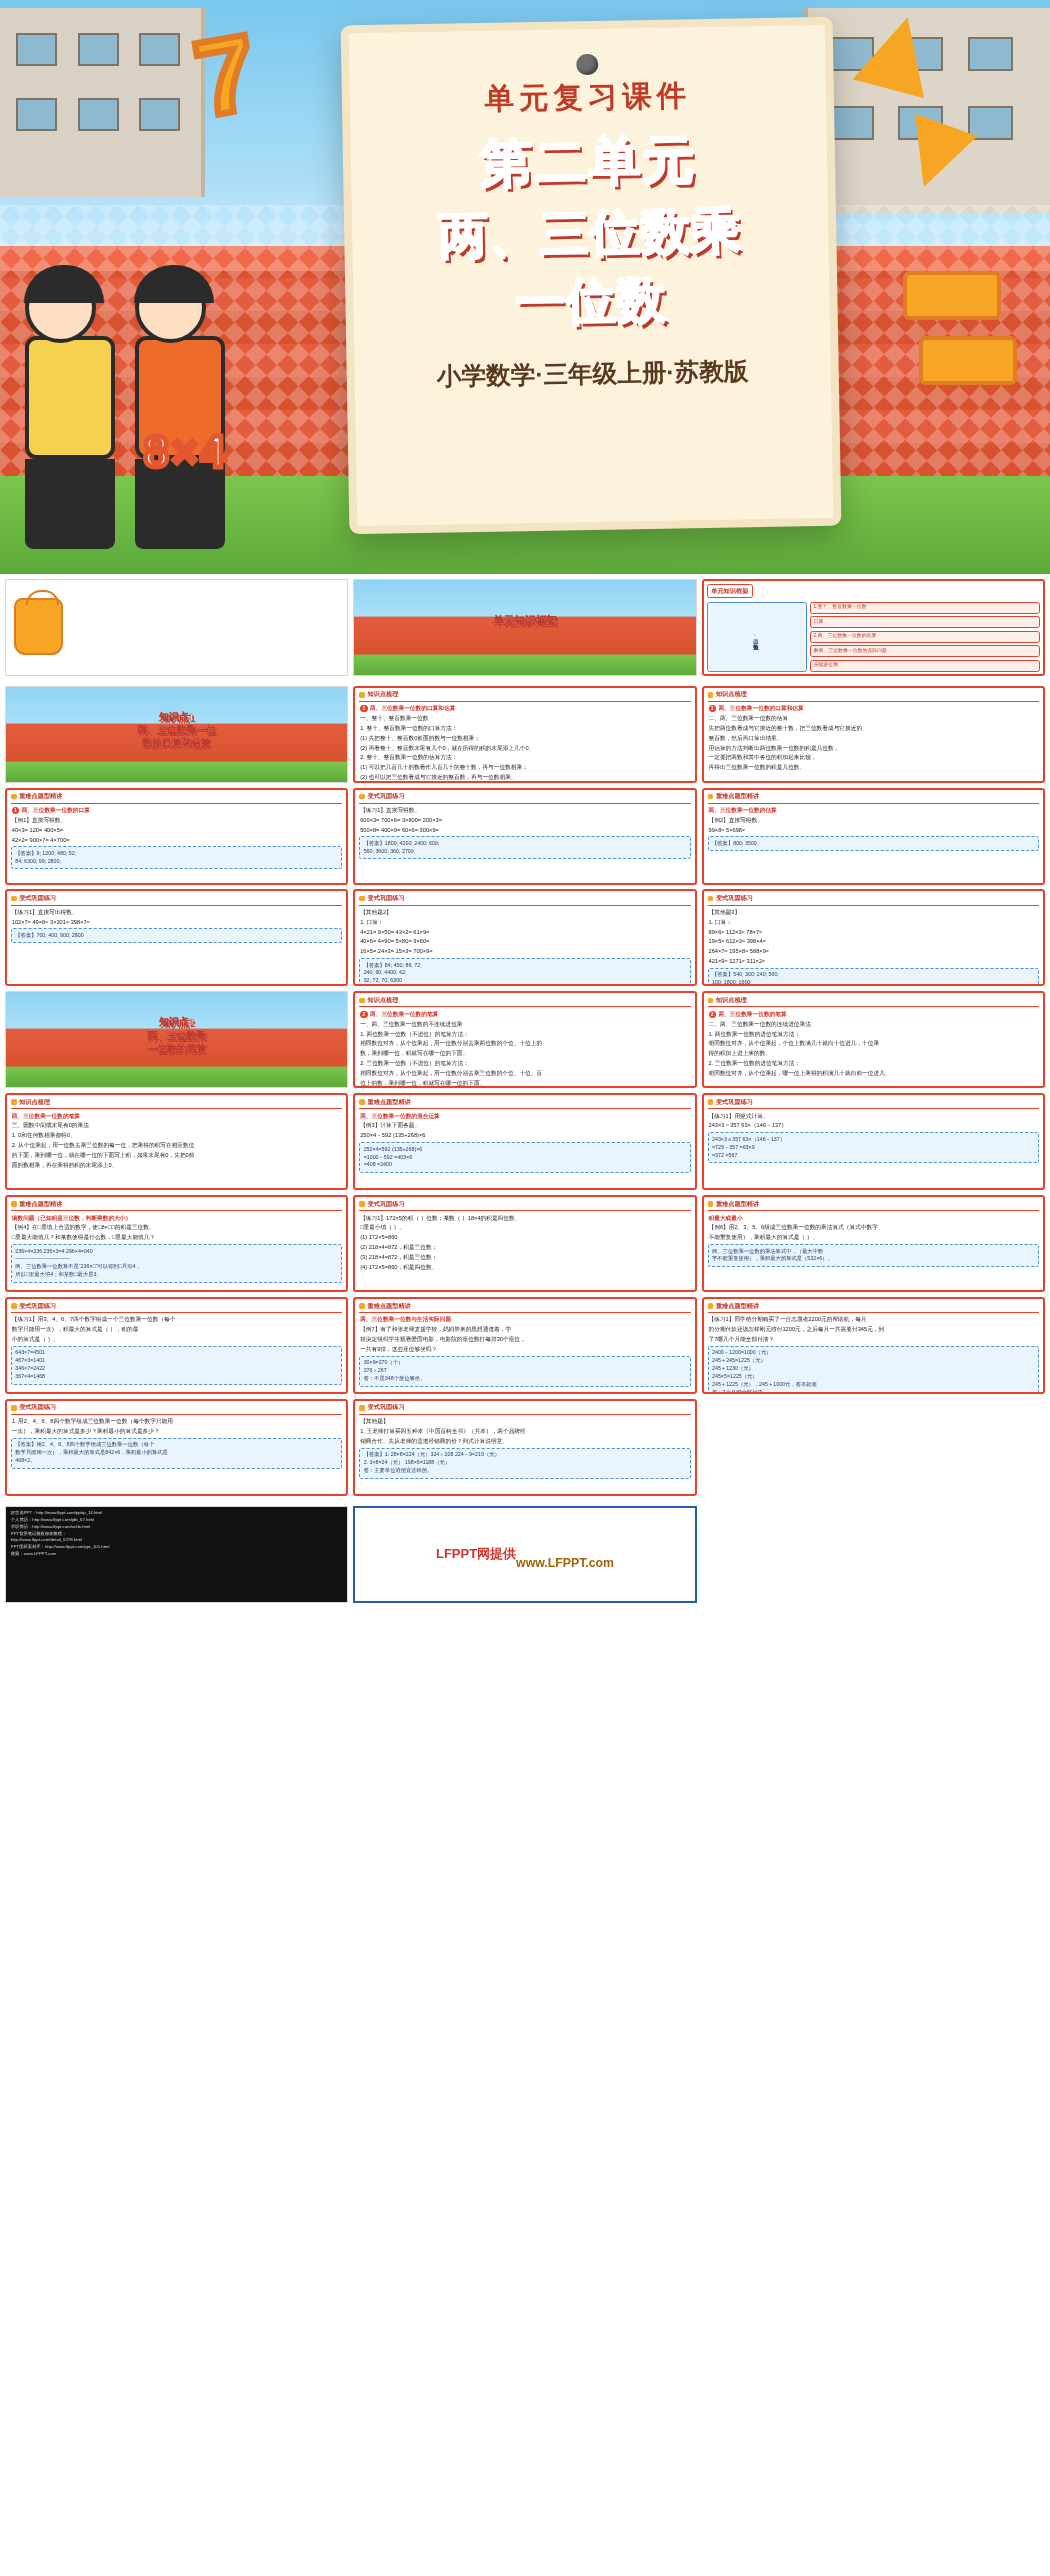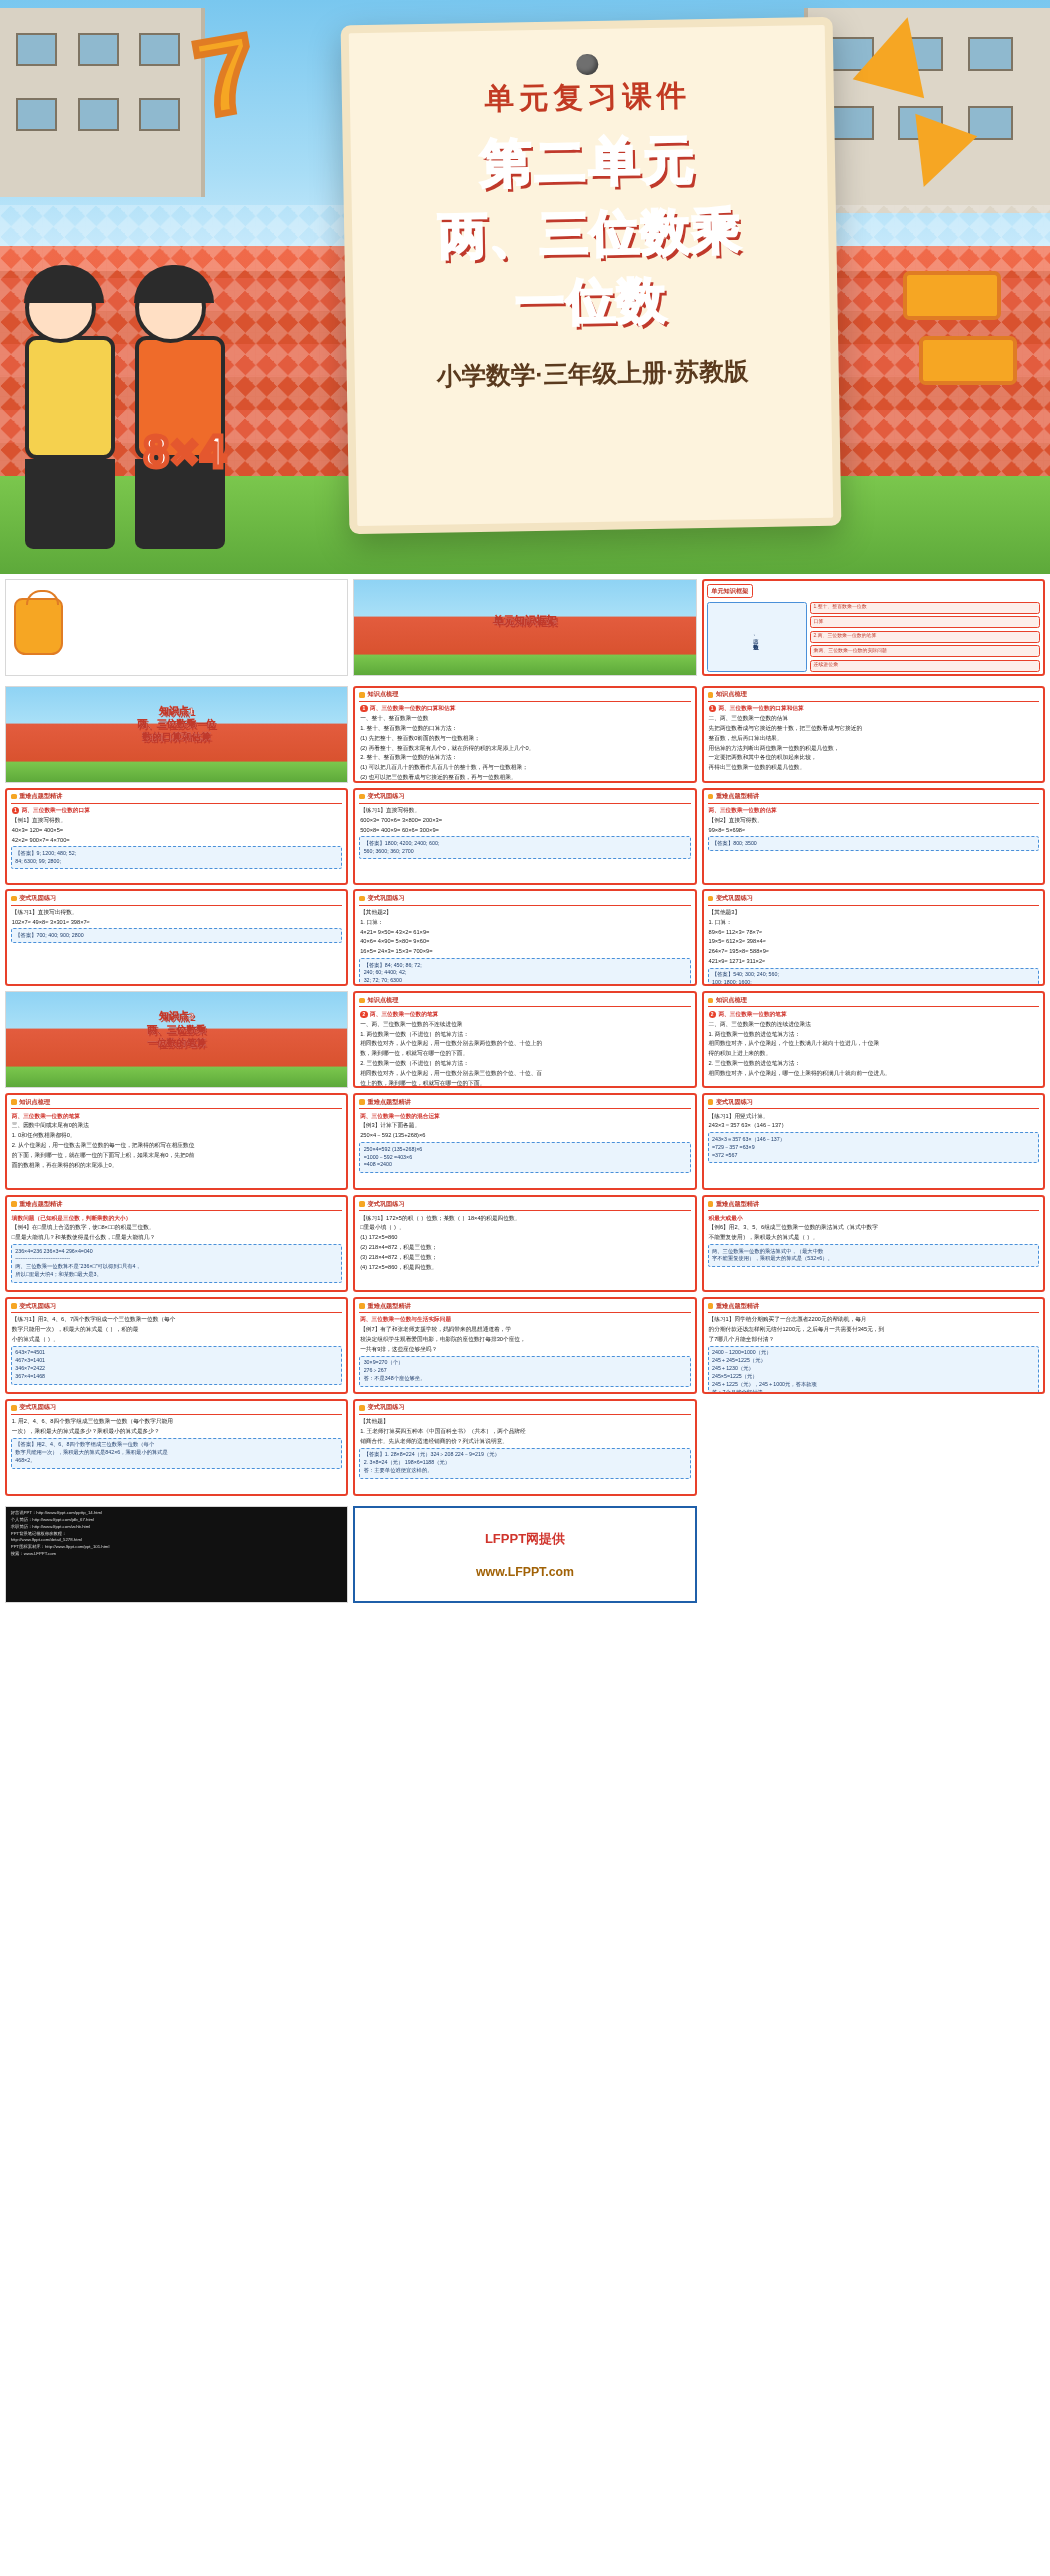--- a/index.html
+++ b/index.html
@@ -104,21 +104,21 @@
     margin:2.5px 4.1px; padding:2.5px 3.3px; background:#eaf4fd;
     border:0.8px dashed #4a90d9; border-radius:2.5px; color:#1f3d6b; font-size:5.3px; line-height:1.5;
   }
 
   
   .slide.cover {
     background: linear-gradient(#8fd3f4 0%, #a9e0f7 38%, #e35c3e 39%, #d9522f 78%, #7bc74d 79%, #5da93a 100%);
     color:#fff;
   }
   .slide.cover .ctitle {
-    position:absolute; left:50%; top:17px; transform:translateX(-50%);
+    position:absolute; left:50%; top:23px; transform:translateX(-50%);
     text-align:center; font-weight:bold; color:#fff; font-size:9.8px;
     text-shadow: 1.6px 1.6px 0 #c0392b; -webkit-text-stroke:0.5px #c0392b; line-height:1.35; width:92%;
   }
   .slide.cover .csub { font-size:7px; }
   .slide.toc { background:#fff; }
   .toc-list { position:absolute; right:6.6px; top:9.8px; width:62%; }
   .toc-row { display:flex; align-items:center; gap:4.9px; margin-bottom:9px; }
   .toc-row .idx { color:#e8402a; font-weight:bold; font-size:8.2px; }
   .toc-row .txt { color:#333; font-size:6.6px; }
   .toc-ill { position:absolute; left:8.2px; top:18px; width:49px; height:57px;
@@ -134,21 +134,21 @@
   .fwleft { width:30%; display:flex; align-items:center; justify-content:center;
     border:0.8px solid #4a90d9; border-radius:2.5px; background:#eaf4fd; color:#1f3d6b;
     font-size:5.3px; writing-mode:vertical-rl; padding:1.6px; text-align:center;}
   .fwright { flex:1; display:flex; flex-direction:column; gap:2.5px; }
   .fwbox { border:0.8px solid #e8402a; border-radius:2.5px; background:#fdeeea; color:#c0392b;
     font-size:4.9px; padding:1.6px 2.5px; line-height:1.4;}
 
   
   .slide.footer-dark { background:#111; color:#ddd; }
   .slide.footer-dark .fl { padding:3.3px 4.9px; font-size:4.3px; line-height:1.6; }
-  .slide.brand { background:#fff; display:flex; flex-direction:column;
+  .slide.brand { background:#fff; display:flex; flex-direction:row;
     align-items:center; justify-content:center; border:2.5px solid #1f5fa9; }
   .slide.brand .b1 { color:#d0342c; font-size:13px; font-weight:bold; }
   .slide.brand .b2 { color:#a16207; font-size:12.3px; font-weight:bold; margin-top:17px; }
 
   .slide.endcover .ctitle { top:13px; }
   .slide.endcover .big { font-size:12.3px; }
 </style>
 </head>
 <body>
 

